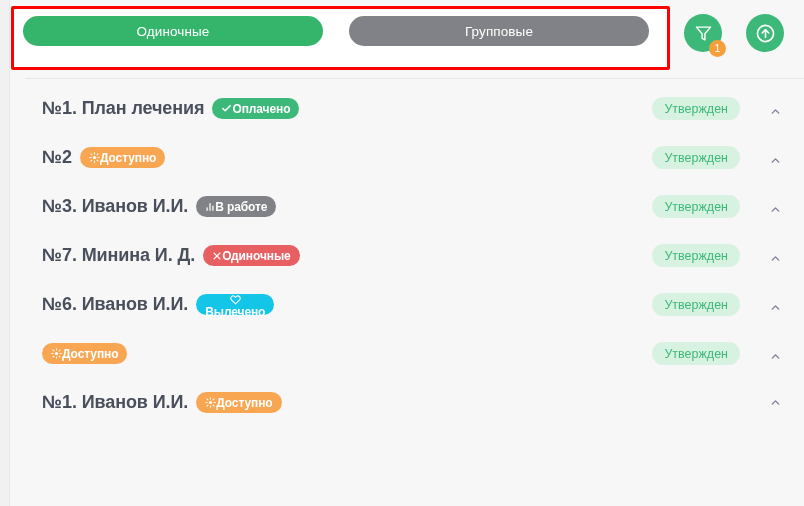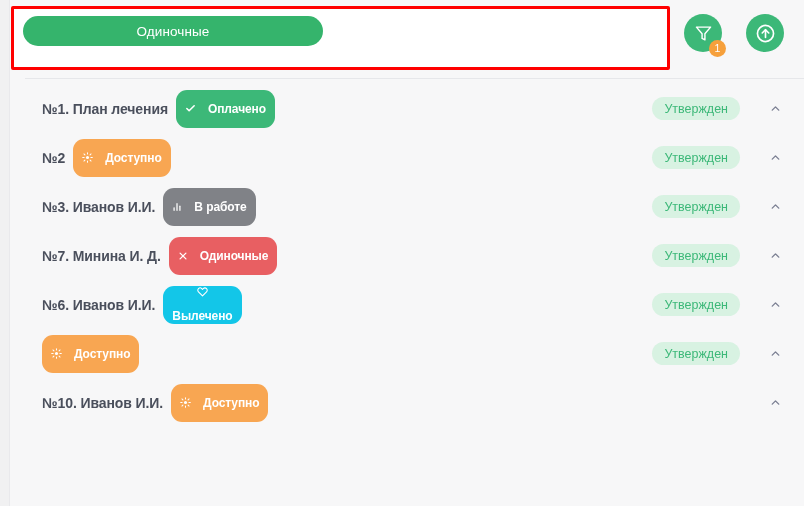--- a/index.html
+++ b/index.html
@@ -147,54 +147,54 @@
 
   .row-left {
     display: flex;
     align-items: center;
     gap: 8px;
     flex: 1 1 auto;
     min-width: 0;
   }
 
   .row-title {
-    font-size: 14px;
+    font-size: 18px;
     font-weight: bold;
     color: #4a4f5c;
     white-space: nowrap;
     letter-spacing: -0.1px;
   }
 
   
   .chip {
     display: inline-flex;
     align-items: center;
-    gap: 12px;
-    height: 38px;
+    gap: 0;
+    height: 21px;
     padding: 0 9px;
     border-radius: 11px;
     color: #ffffff;
     font-size: 12px;
     font-weight: bold;
     white-space: nowrap;
     letter-spacing: -0.1px;
   }
   .chip svg { display: block; flex: none; }
 
   .chip-paid     { background: #3cb878; }
   .chip-avail    { background: #f9a košík; }
   .chip-avail    { background: #f8a652; }
   .chip-progress { background: #808287; }
   .chip-rolled   { background: #e85f62; }
   .chip-cured    { background: #13c6e8; flex-direction: column; }
 
   
   .row-right {
     display: flex;
-    align-items: center;
+    align-items: flex-end;
     gap: 26px;
     flex: none;
   }
 
   .approval {
     display: inline-flex;
     align-items: center;
     justify-content: center;
     height: 23px;
     padding: 0 12px;
@@ -222,20 +222,21 @@
 <div class="left-rail"></div>
 
 <div class="app">
 
   <div class="toolbar">
 
     <div class="highlight-box"></div>
 
     <div class="tabs">
       <button class="tab tab-single">Одиночные</button>
+      <button class="tab tab-group">Групповые</button>
     </div>
 
     <div class="toolbar-actions">
 
       <button class="round-btn">
         <span>
           <svg width="17" height="17" viewBox="0 0 24 24" fill="none" stroke="#ffffff" stroke-width="2" stroke-linecap="round" stroke-linejoin="round">
             <polygon points="22 3 2 3 10 12.46 10 19 14 21 14 12.46 22 3"></polygon>
           </svg>
         </span>
@@ -409,21 +410,21 @@
             <span>
               <svg width="13" height="13" viewBox="0 0 24 24" fill="none" stroke="currentColor" stroke-width="2.6" stroke-linecap="round" stroke-linejoin="round">
                 <polyline points="18 15 12 9 6 15"></polyline>
               </svg>
             </span>
           </span>
         </div>
       </div>
       <div class="row">
         <div class="row-left">
-          <span class="row-title">№10. Иванов И.И.</span>
+          <span class="row-title">№1. Иванов И.И.</span>
           <span class="chip chip-avail">
             <span>
               <svg width="11" height="11" viewBox="0 0 24 24" fill="none" stroke="#fff" stroke-width="2.2" stroke-linecap="round">
                 <circle cx="12" cy="12" r="3.4" fill="#fff" stroke="none"></circle>
                 <line x1="12" y1="1.5" x2="12" y2="4.6"></line>
                 <line x1="12" y1="19.4" x2="12" y2="22.5"></line>
                 <line x1="4.2" y1="4.2" x2="6.4" y2="6.4"></line>
                 <line x1="17.6" y1="17.6" x2="19.8" y2="19.8"></line>
                 <line x1="1.5" y1="12" x2="4.6" y2="12"></line>
                 <line x1="19.4" y1="12" x2="22.5" y2="12"></line>

